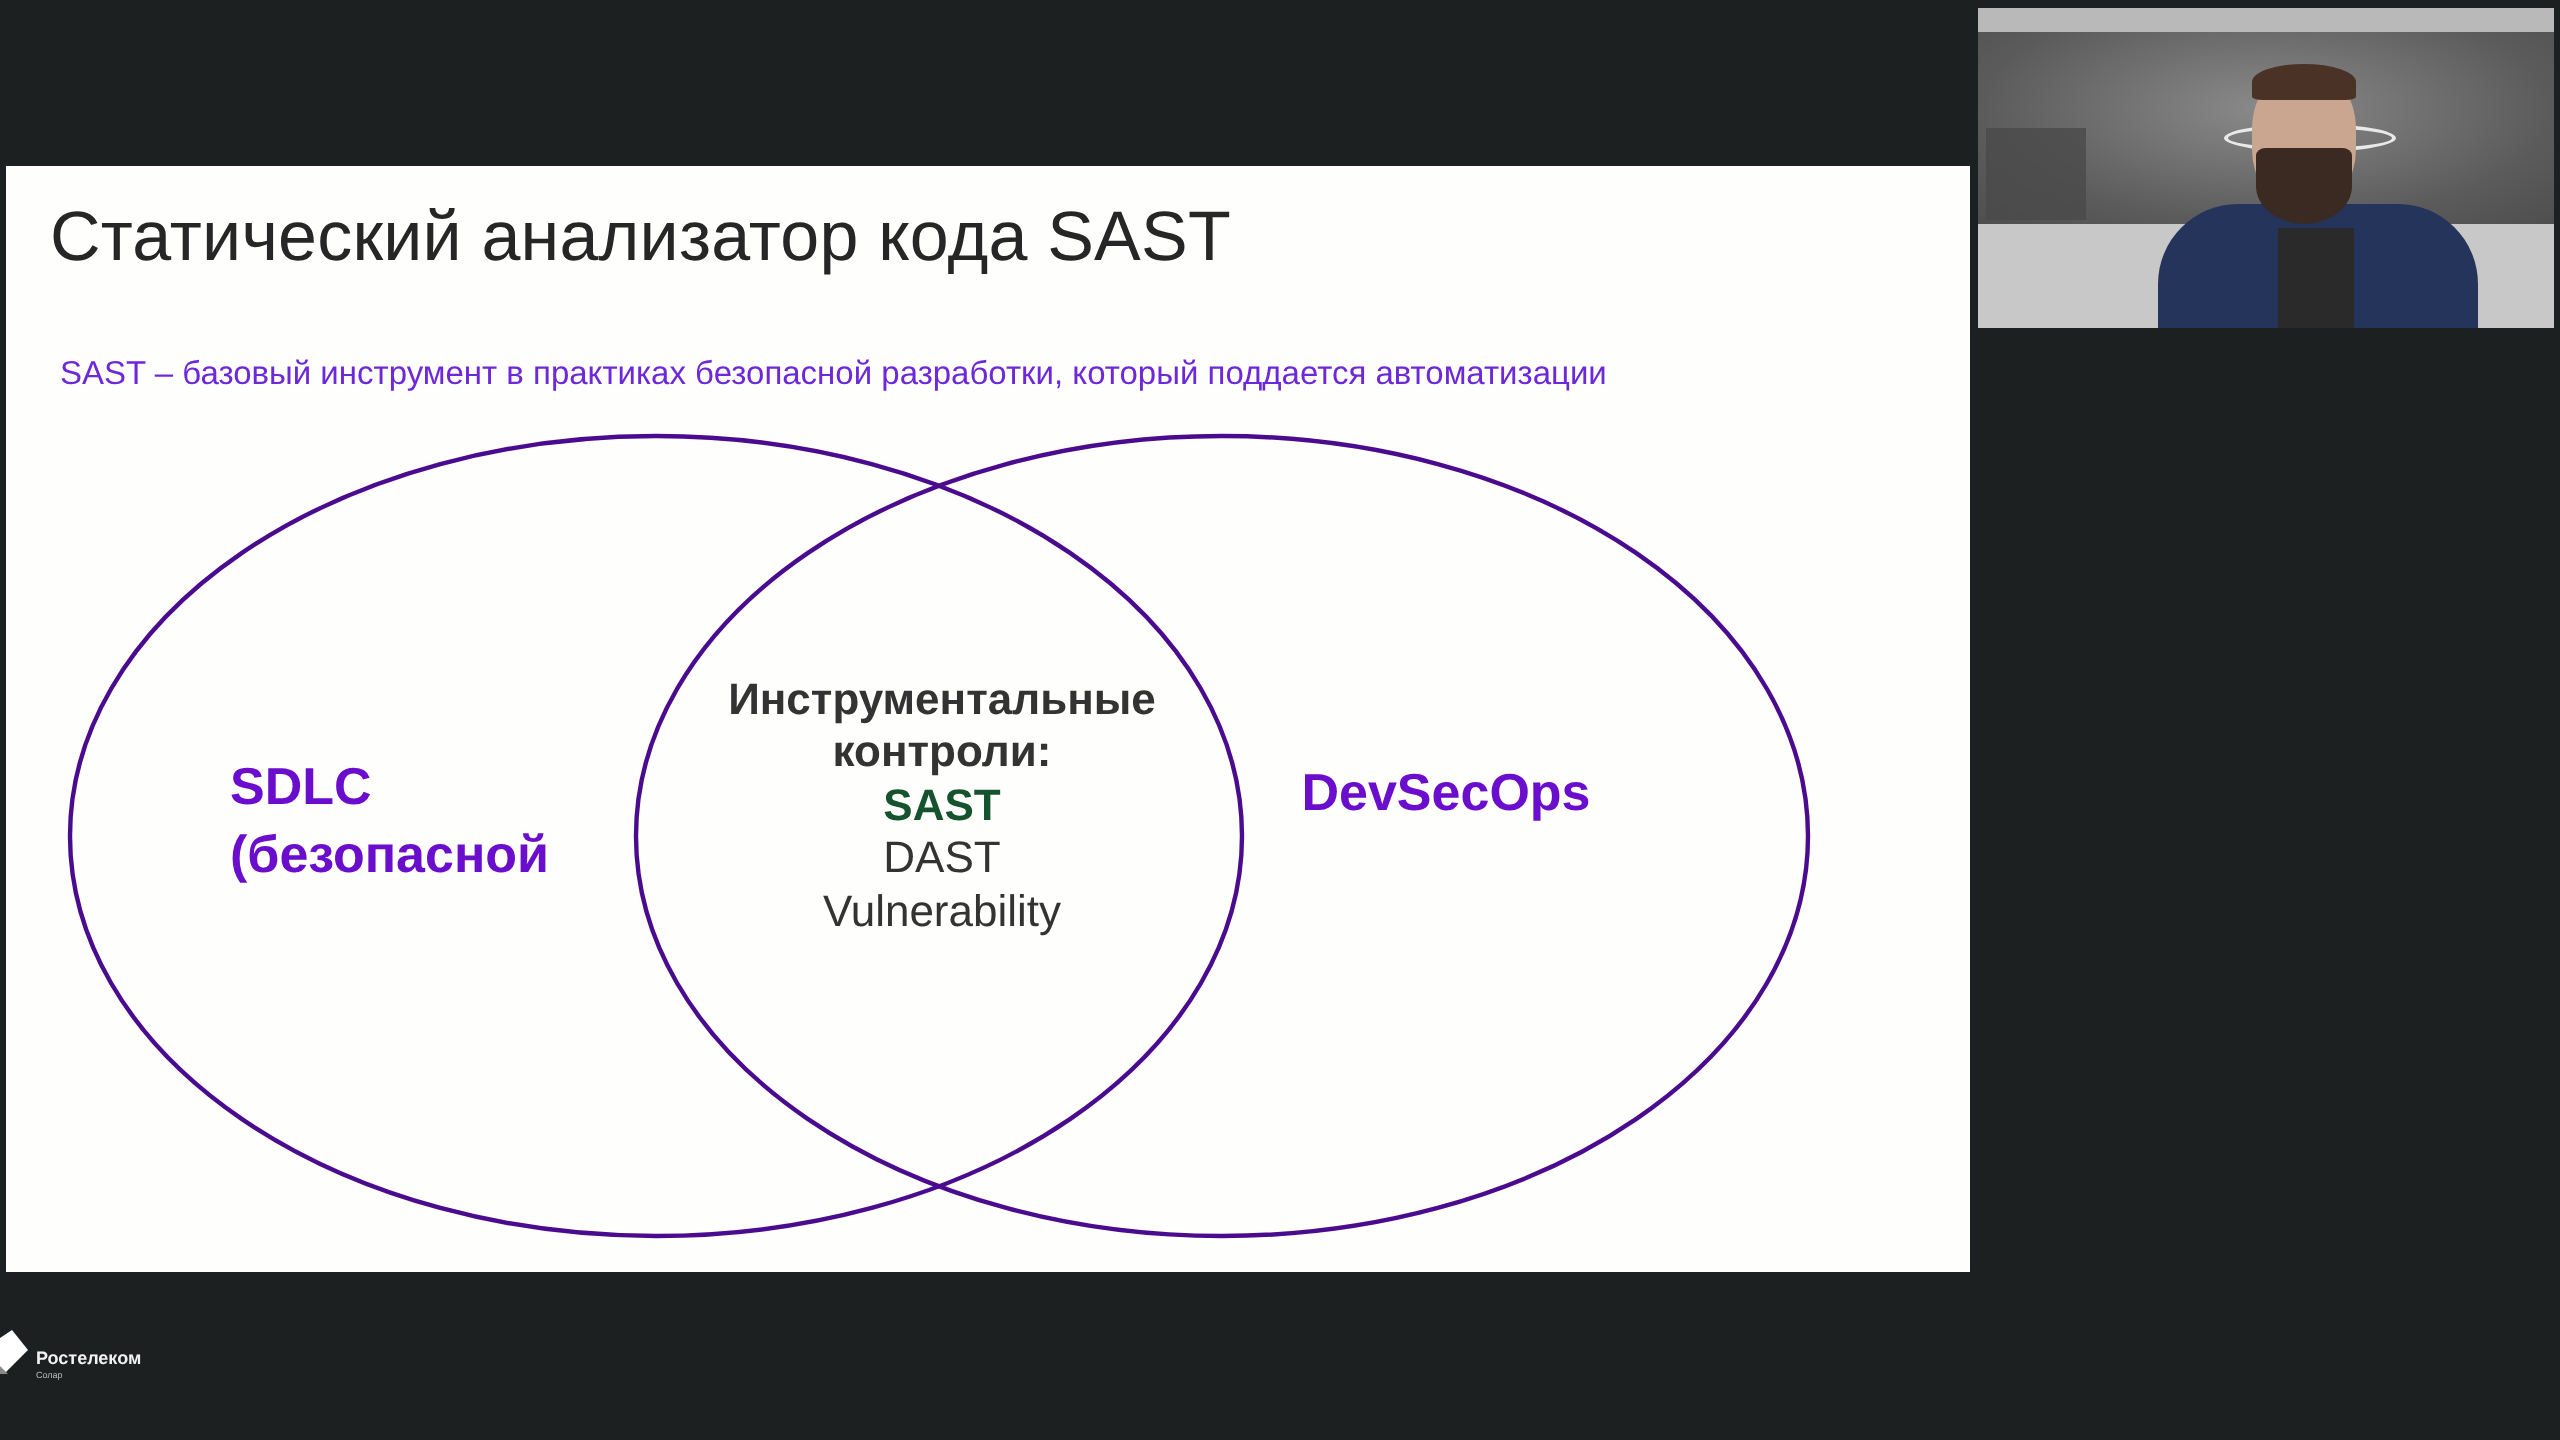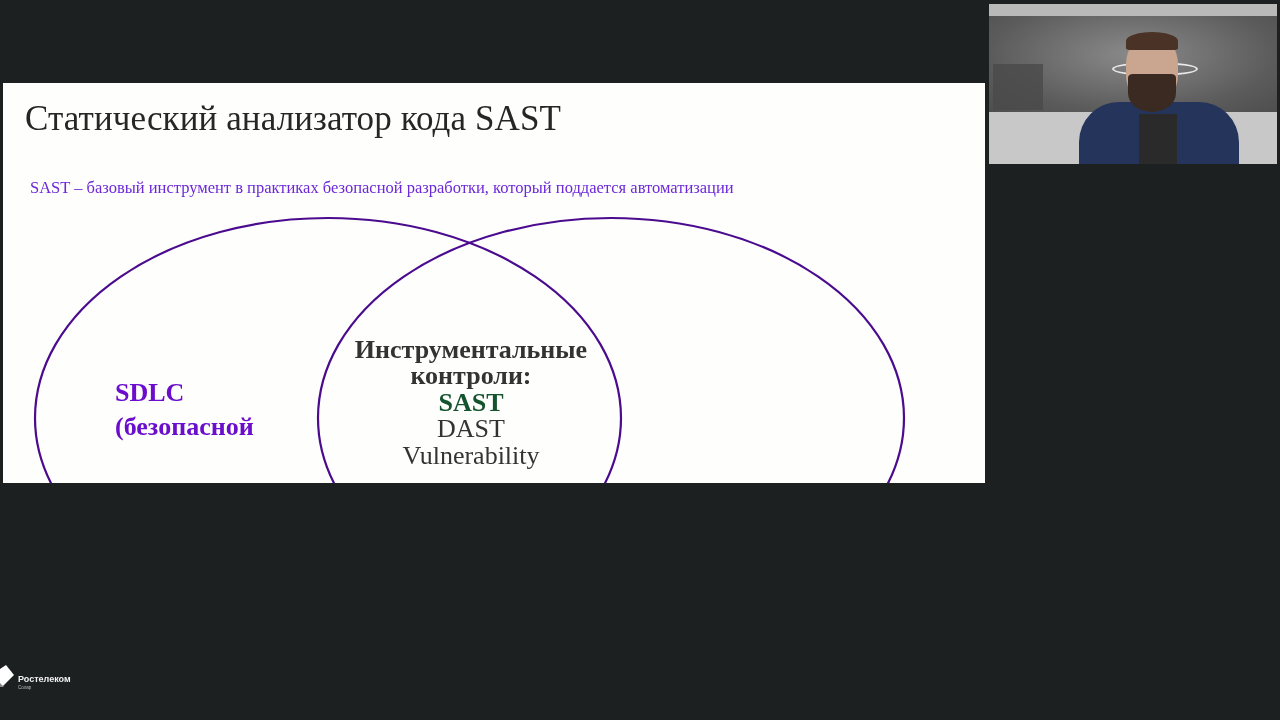--- a/index.html
+++ b/index.html
@@ -2,22 +2,22 @@
 <html><head>
 <meta charset="utf-8">
 <style>
   html, body { margin:0; padding:0; }
   body {
     width:1280px; height:720px; overflow:hidden;
     background:#1d2020; position:relative;
     font-family:"Liberation Sans", sans-serif;
   }
   .slide {
-    position:absolute; left:3px; top:83px; width:982px; height:400px;
-    background:#fefefc; overflow:hidden;font-family:Liberation Serif, serif;
+    position:absolute; left:3px; top:83px; width:982px; height:553px;
+    background:#fefefc; overflow:hidden;
   }
   .slide-title {
     position:absolute; left:22px; top:16px;
     font-size:35px; color:#262626; font-weight:normal; letter-spacing:0.1px;
     white-space:nowrap;
   }
   .slide-subtitle {
     position:absolute; left:27px; top:95px;
     font-size:16.5px; color:#6d28d9; white-space:nowrap;
   }
@@ -27,21 +27,21 @@
     text-align:left; font-weight:bold; font-size:26px; line-height:34px;
     color:#6a0dcc;
   }
   .label-right {
     position:absolute; left:620px; top:296px; width:200px;
     text-align:center; font-weight:bold; font-size:26px; line-height:34px;
     color:#6a0dcc;
   }
   .center-block {
     position:absolute; left:348px; top:254px; width:240px;
-    text-align:center; font-size:26px; line-height:26.4px; color:#333;
+    text-align:center; font-size:22px; line-height:26.4px; color:#333;
   }
   .center-heading { font-weight:bold; color:#333; }
   .center-highlight { font-weight:bold; color:#14532d; }
   .webcam {
     position:absolute; left:989px; top:4px; width:288px; height:160px;
     background:#6e6e6e; overflow:hidden;
   }
   .wall-top {
     position:absolute; left:0; top:0; width:100%; height:12px; background:#b9b9b9;
   }
@@ -103,20 +103,23 @@
   <svg class="venn" viewBox="0 0 982 553" xmlns="http://www.w3.org/2000/svg">
     <ellipse cx="325" cy="335" rx="293" ry="200" fill="none" stroke="#4b0b8f" stroke-width="2.2"></ellipse>
     <ellipse cx="608" cy="335" rx="293" ry="200" fill="none" stroke="#4b0b8f" stroke-width="2.2"></ellipse>
   </svg>
 
   <div class="label-left">
     <div>SDLC</div>
     <div>(безопасной</div>
   </div>
 
+  <div class="label-right">
+    <div>DevSecOps</div>
+  </div>
 
   <div class="center-block">
     <div class="center-heading">Инструментальные</div>
     <div class="center-heading">контроли:</div>
     <div class="center-highlight">SAST</div>
     <div>DAST</div>
     <div>Vulnerability</div>
   </div>
 </div>
 

